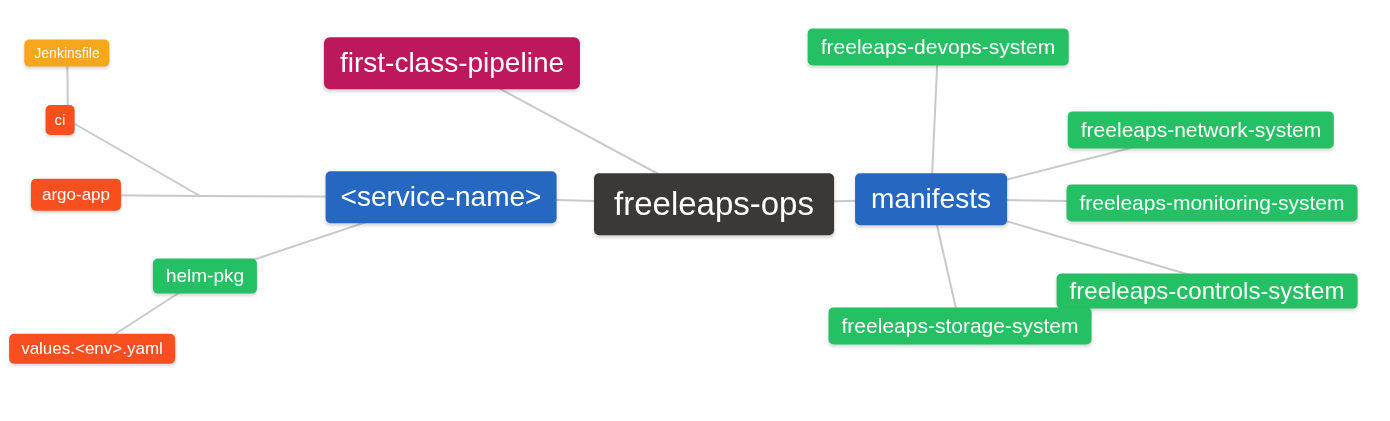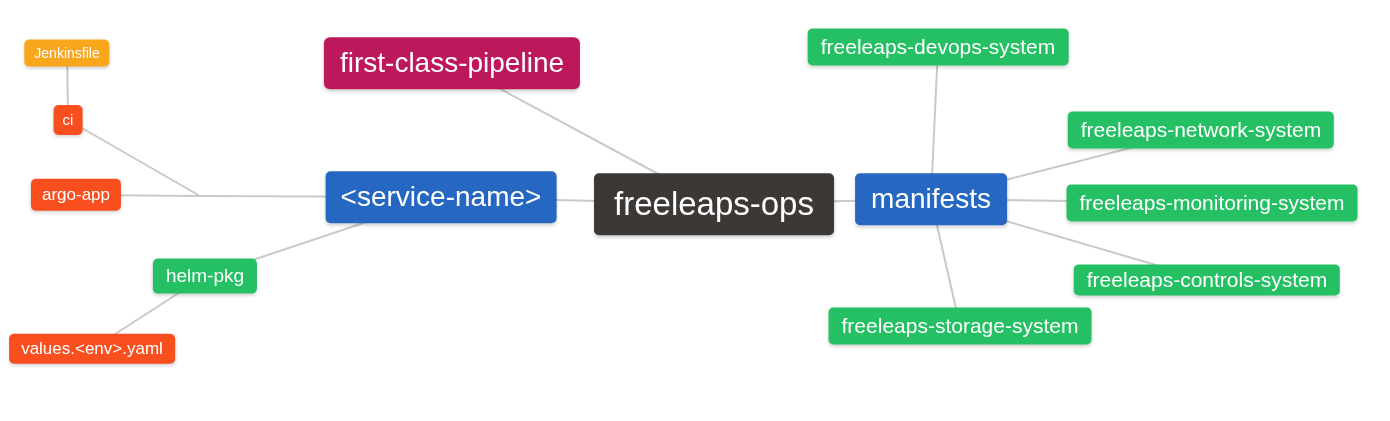--- a/index.html
+++ b/index.html
@@ -53,27 +53,27 @@
       <line x1="441" y1="197" x2="714" y2="204" stroke="#c9c9c9" stroke-width="2"></line>
       <line x1="714" y1="204" x2="931" y2="199" stroke="#c9c9c9" stroke-width="2"></line>
       <line x1="931" y1="199" x2="938" y2="47" stroke="#c9c9c9" stroke-width="2"></line>
       <line x1="931" y1="199" x2="1201" y2="130" stroke="#c9c9c9" stroke-width="2"></line>
       <line x1="931" y1="199" x2="1212" y2="203" stroke="#c9c9c9" stroke-width="2"></line>
       <line x1="931" y1="199" x2="1207" y2="280" stroke="#c9c9c9" stroke-width="2"></line>
       <line x1="931" y1="199" x2="960" y2="326" stroke="#c9c9c9" stroke-width="2"></line>
     </svg>
   <div id="nodes">
       <div class="node" style="left: 67px; top: 42px; background: rgb(248, 166, 28); color: rgb(255, 255, 255); font-size: 14px; padding: 5px 10px; margin-top: 11px;">Jenkinsfile</div>
-      <div class="node" style="left: 68px; top: 120px; background: rgb(249, 78, 30); color: rgb(255, 255, 255); font-size: 15px; padding: 6px 9px;">ci</div>
+      <div class="node" style="left: 60px; top: 120px; background: rgb(249, 78, 30); color: rgb(255, 255, 255); font-size: 15px; padding: 6px 9px;">ci</div>
       <div class="node" style="left: 76px; top: 195px; background: rgb(249, 78, 30); color: rgb(255, 255, 255); font-size: 17px; padding: 6px 11px;">argo-app</div>
       <div class="node" style="left: 205px; top: 276px; background: rgb(36, 192, 99); color: rgb(255, 255, 255); font-size: 19px; padding: 6px 13px;">helm-pkg</div>
       <div class="node" style="left: 92px; top: 349px; background: rgb(249, 78, 30); color: rgb(255, 255, 255); font-size: 17px; padding: 5px 12px;">values.&lt;env&gt;.yaml</div>
       <div class="node" style="left: 452px; top: 63px; background: #be185d; color: rgb(255, 255, 255); font-size: 28px; padding: 9px 16px; border-radius: 6px;">first-class-pipeline</div>
       <div class="node" style="left: 441px; top: 197px; background: rgb(38, 103, 194); color: rgb(255, 255, 255); font-size: 28px; padding: 9px 15px;">&lt;service-name&gt;</div>
       <div class="node" style="left: 714px; top: 204px; background: rgb(60, 56, 54); color: rgb(255, 255, 255); font-size: 33px; padding: 11px 20px;">freeleaps-ops</div>
       <div class="node" style="left: 931px; top: 199px; background: rgb(38, 103, 194); color: rgb(255, 255, 255); font-size: 28px; padding: 9px 16px;">manifests</div>
       <div class="node" style="left: 938px; top: 47px; background: rgb(36, 192, 99); color: rgb(255, 255, 255); font-size: 21px; padding: 6px 13px;">freeleaps-devops-system</div>
       <div class="node" style="left: 1201px; top: 130px; background: rgb(36, 192, 99); color: rgb(255, 255, 255); font-size: 21px; padding: 6px 13px;">freeleaps-network-system</div>
       <div class="node" style="left: 1212px; top: 203px; background: rgb(36, 192, 99); color: rgb(255, 255, 255); font-size: 21px; padding: 6px 13px;">freeleaps-monitoring-system</div>
-      <div class="node" style="left: 1207px; top: 280px; background: rgb(36, 192, 99); color: rgb(255, 255, 255); font-size: 21px; padding: 3px 13px;">freeleaps-controls-system</div>
+      <div class="node" style="left: 1207px; top: 291px; background: rgb(36, 192, 99); color: rgb(255, 255, 255); font-size: 24px; padding: 3px 13px;">freeleaps-controls-system</div>
       <div class="node" style="left: 960px; top: 326px; background: rgb(36, 192, 99); color: rgb(255, 255, 255); font-size: 21px; padding: 6px 13px;">freeleaps-storage-system</div>
     </div>
 </div>
 
 </body></html>

